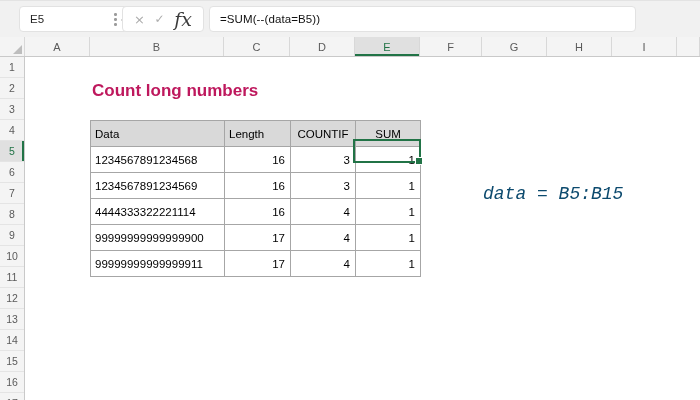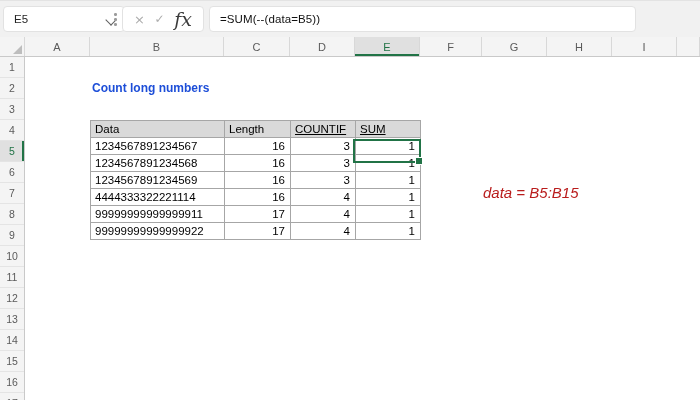--- a/index.html
+++ b/index.html
@@ -6,21 +6,21 @@
   body {
     width:700px; height:400px; position:relative; overflow:hidden;
     background:#ffffff; font-family:"Liberation Sans", sans-serif;
   }
   
   .topbar {
     position:absolute; left:0; top:0; width:700px; height:37px;
     background:#f1f1f1; border-top:1px solid #e3e3e3; box-sizing:border-box;
   }
   .namebox {
-    position:absolute; left:3px; top:5px; width:122px; height:26px;
+    position:absolute; left:19px; top:5px; width:122px; height:26px;
     background:#fff; border:1px solid #e2e2e2; border-radius:4px;
     box-sizing:border-box; display:flex; align-items:center; cursor:text;
   }
   .namebox .val { padding-left:10px; font-size:11.5px; color:#262626; }
   .chev {
     position:absolute; right:9px; top:9px; width:7px; height:7px;
     border-right:1.5px solid #606060; border-bottom:1.5px solid #606060;
     transform:rotate(45deg); cursor:pointer;
   }
   .gripdots { position:absolute; left:114px; top:12px; display:flex; flex-direction:column; gap:2.5px; }
@@ -63,31 +63,31 @@
     background:#f4f4f4; border-right:1px solid #c9c9c9; box-sizing:border-box; overflow:hidden;
   }
   .rowheader {
     width:100%; height:21px; box-sizing:border-box; border-bottom:1px solid #e4e4e4;
     display:flex; align-items:center; justify-content:center;
     font-size:10.5px; color:#5a5a5a; cursor:pointer;
   }
   .rowheader.sel { background:#e0e0e0; color:#217346; box-shadow:inset -2px 0 0 #217346; }
 
   
-  .title { position:absolute; left:92px; top:81px; font-size:12px; font-weight:bold; color:#1d4ed8; }
-  .annotation { position:absolute; left:483px; top:184px; font-size:15px; font-style:italic; color:#b91c1c; }
+  .title { position:absolute; left:92px; top:81px; font-size:17px; font-weight:bold; color:#be185d; }
+  .annotation { position:absolute; left:483px; top:184px; font-size:18px; font-style:italic; color:#0c4a6e;font-family:Liberation Mono, monospace; }
 
   table.datatable { position:absolute; left:90px; top:120px; border-collapse:collapse; table-layout:fixed; }
   .datatable td, .datatable th {
-    border:1px solid #a6a6a6; height:17px; box-sizing:border-box;
+    border:1px solid #a6a6a6; height:26px; box-sizing:border-box;
     font-size:11.5px; font-weight:normal; color:#000;
     white-space:nowrap; overflow:hidden; padding:0 4px; cursor:cell;
   }
   .datatable th { background:#d9d9d9; text-align:left; }
-  .datatable th.c { text-align:left;text-decoration:underline; }
+  .datatable th.c { text-align:center; }
   .datatable td.num { text-align:right; padding-right:5px; }
 
   .selbox {
     position:absolute; left:353px; top:139px; width:68px; height:24px;
     border:2px solid #217346; box-sizing:border-box; pointer-events:none;
   }
   .fillhandle {
     position:absolute; right:-4px; bottom:-4px; width:6px; height:6px;
     background:#217346; border:1px solid #fff; pointer-events:auto; cursor:crosshair;
   }
@@ -161,55 +161,49 @@
       <col style="width:65px">
     </colgroup>
   <tbody>
       <tr>
     <th>Data</th>
     <th>Length</th>
     <th class="c">COUNTIF</th>
     <th class="c">SUM</th>
   </tr>
   <tr>
-    <td>1234567891234567</td>
-    <td class="num">16</td>
-    <td class="num">3</td>
-    <td class="num">1</td>
-  </tr>
-  <tr>
     <td>1234567891234568</td>
     <td class="num">16</td>
     <td class="num">3</td>
     <td class="num">1</td>
   </tr>
   <tr>
     <td>1234567891234569</td>
     <td class="num">16</td>
     <td class="num">3</td>
     <td class="num">1</td>
   </tr>
   <tr>
     <td>4444333322221114</td>
     <td class="num">16</td>
     <td class="num">4</td>
     <td class="num">1</td>
   </tr>
   <tr>
+    <td>99999999999999900</td>
+    <td class="num">17</td>
+    <td class="num">4</td>
+    <td class="num">1</td>
+  </tr>
+  <tr>
     <td>99999999999999911</td>
     <td class="num">17</td>
     <td class="num">4</td>
     <td class="num">1</td>
   </tr>
-  <tr>
-    <td>99999999999999922</td>
-    <td class="num">17</td>
-    <td class="num">4</td>
-    <td class="num">1</td>
-  </tr>
 </tbody>
   </table>
 
 <div class="selbox">
   <span class="fillhandle"></span>
 </div>
 
 <div class="annotation">data = B5:B15</div>
 
 </body></html>

